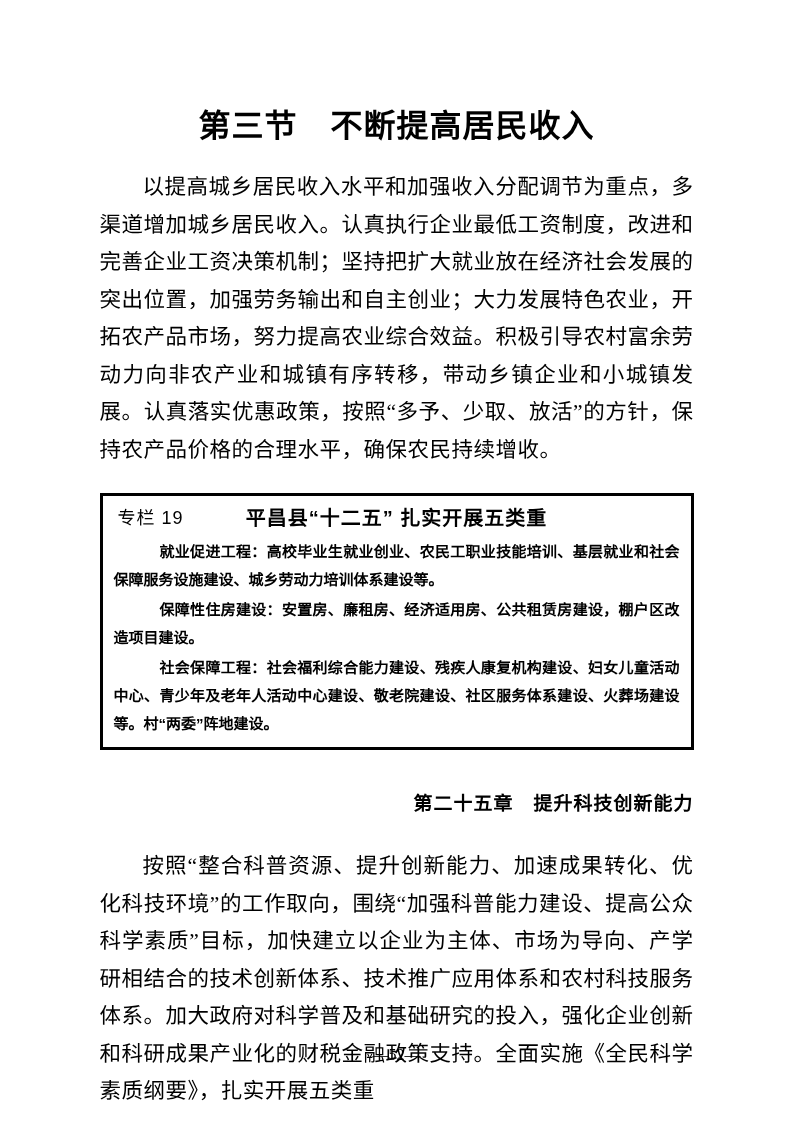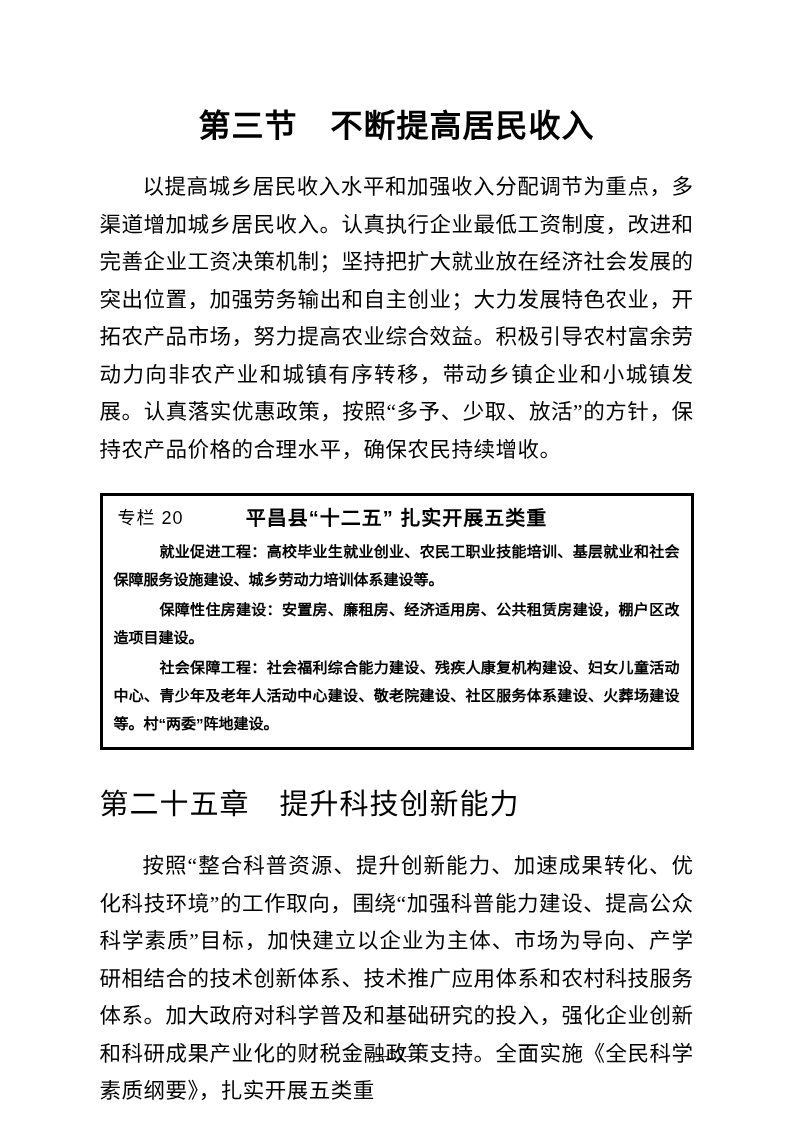--- a/index.html
+++ b/index.html
@@ -74,23 +74,23 @@
     line-height: 28px;
     text-align: justify;
     text-indent: 2em;
   }
   .box-item-label {
     font-weight: 900;
     padding-left: 16px;
   }
   .chapter-title {
     margin: 36px 0 0 0;
-    font-size: 29px;
-    font-weight: normal;
-    text-align: left;
+    font-size: 19px;
+    font-weight: bold;
+    text-align: right;
     line-height: 36px;
     font-family: "Liberation Sans", "DejaVu Sans", sans-serif;
     letter-spacing: 1px;
   }
   .chapter-paragraph {
     margin-top: 26px;
   }
   .page-number {
     position: absolute;
     left: 0;
@@ -106,21 +106,21 @@
 
 <div class="page">
   <div class="content">
 
     <h2 class="section-title">第三节　不断提高居民收入</h2>
 
     <p class="body-text">以提高城乡居民收入水平和加强收入分配调节为重点，多渠道增加城乡居民收入。认真执行企业最低工资制度，改进和完善企业工资决策机制；坚持把扩大就业放在经济社会发展的突出位置，加强劳务输出和自主创业；大力发展特色农业，开拓农产品市场，努力提高农业综合效益。积极引导农村富余劳动力向非农产业和城镇有序转移，带动乡镇企业和小城镇发展。认真落实优惠政策，按照“多予、少取、放活”的方针，保持农产品价格的合理水平，确保农民持续增收。</p>
 
     <div class="callout-box">
       <div class="box-header">
-        <span class="box-label">专栏 20</span>
+        <span class="box-label">专栏 19</span>
         <span class="box-title">平昌县“十二五” 扎实开展五类重</span>
       </div>
 
       <p class="box-item">
         <span class="box-item-label">就业促进工程：</span><span>高校毕业生就业创业、农民工职业技能培训、基层就业和社会保障服务设施建设、城乡劳动力培训体系建设等。</span>
       </p>
 
       <p class="box-item">
         <span class="box-item-label">保障性住房建设：</span><span>安置房、廉租房、经济适用房、公共租赁房建设，棚户区改造项目建设。</span>
       </p>

